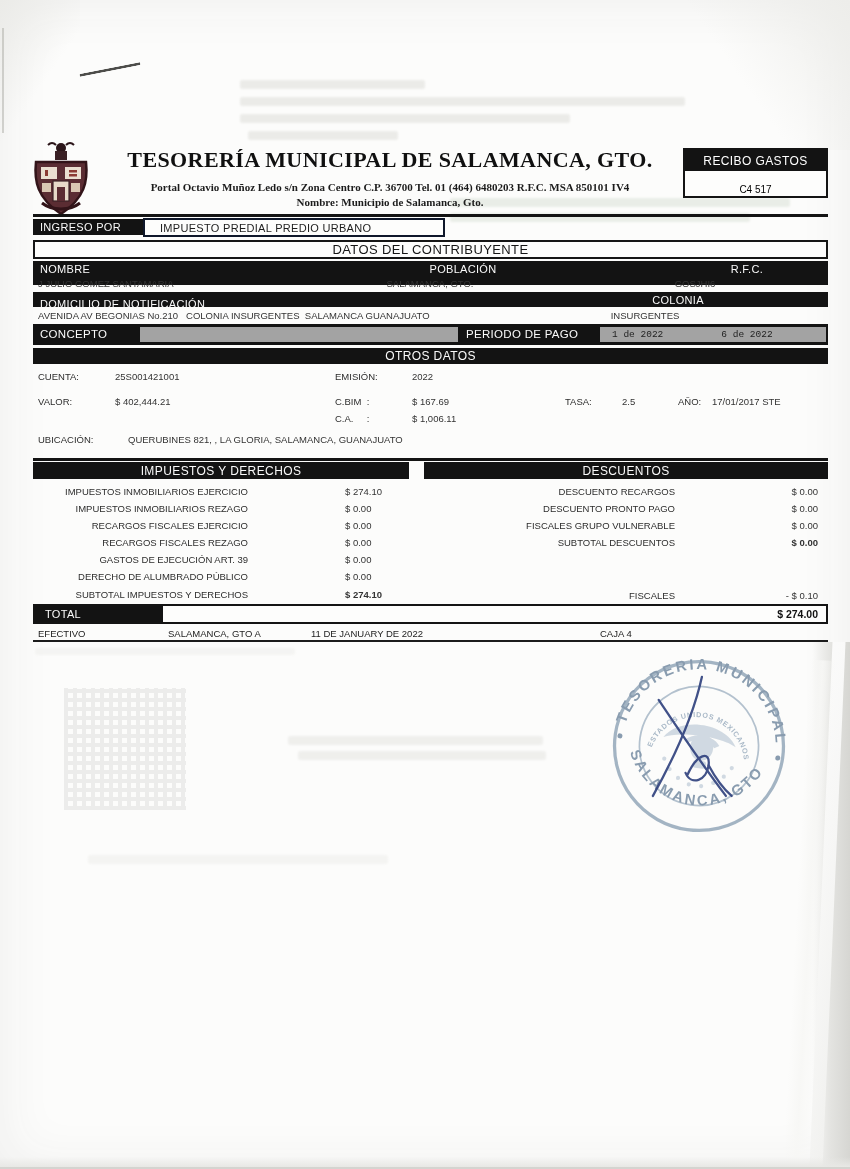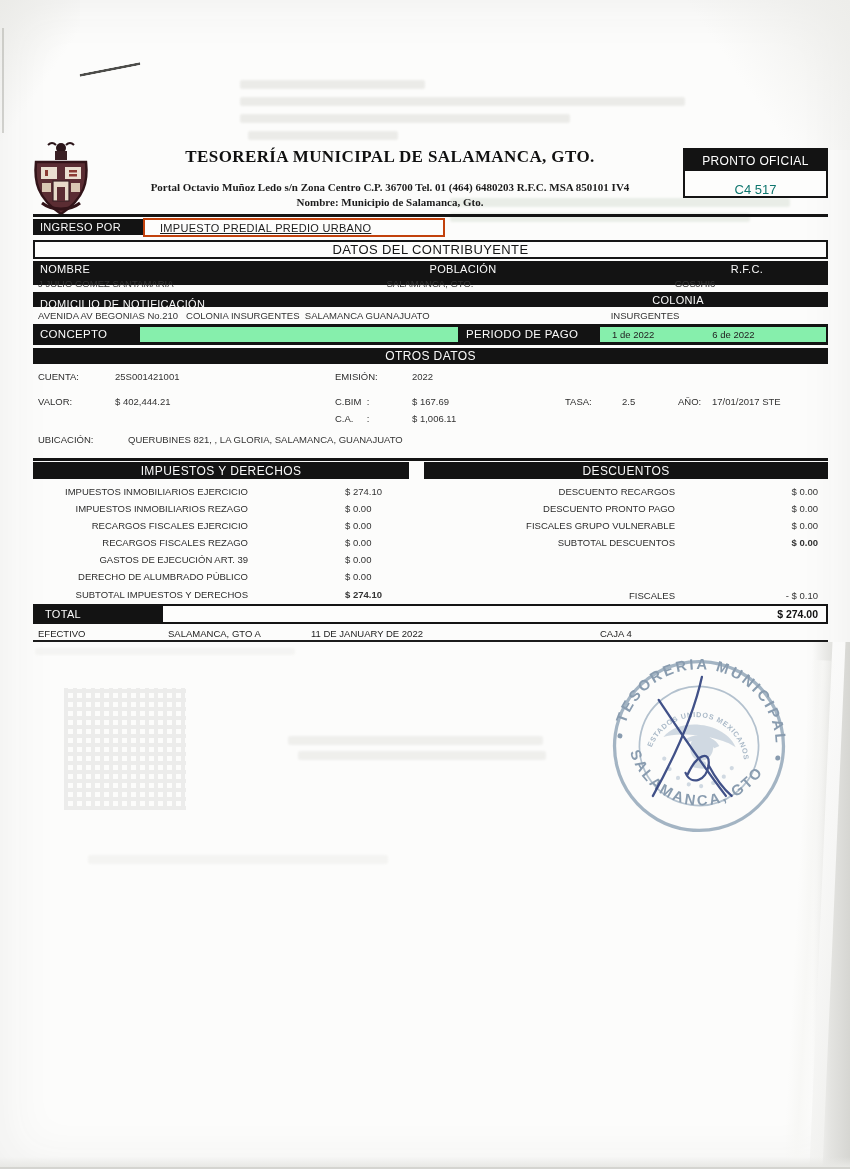--- a/index.html
+++ b/index.html
@@ -29,39 +29,39 @@
     border-top:3px solid #4c4c49; border-radius:2px; transform:rotate(-11deg); }
   .bleed { position:absolute; background:#e3e3df; height:9px; border-radius:2px; filter:blur(1.1px); opacity:.65; }
   .bleed.green { background:#e0e6dd; }
   .qr-bleed { position:absolute; left:64px; top:688px; width:122px; height:122px; opacity:.09;
     background:
       repeating-linear-gradient(0deg,#5a5a56 0 4px, transparent 4px 9px),
       repeating-linear-gradient(90deg,#5a5a56 0 4px, transparent 4px 9px); }
   
   .crest { position:absolute; left:28px; top:141px; width:66px; height:78px; }
   .hdr-title { position:absolute; left:95px; top:147px; width:590px; text-align:center;
-    font-family:"Liberation Serif", serif; font-weight:bold; font-size:17px; letter-spacing:.4px; color:#101010; }
+    font-family:"Liberation Serif", serif; font-weight:bold; font-size:22px; letter-spacing:.4px; color:#101010; }
   .hdr-addr { position:absolute; left:90px; top:181px; width:600px; text-align:center;
     font-family:"Liberation Serif", serif; font-weight:bold; font-size:11px; color:#1c1c1c; }
   .hdr-name { position:absolute; left:90px; top:196px; width:600px; text-align:center;
     font-family:"Liberation Serif", serif; font-weight:bold; font-size:11px; color:#1c1c1c; }
   .recibo-box { position:absolute; left:683px; top:148px; width:145px; height:50px;
     border:2px solid #141414; background:#fdfdfc; }
   .recibo-head { background:#131313; color:#fff; height:21px; display:flex; align-items:center;
     justify-content:center; font-size:12px; letter-spacing:.4px; }
-  .recibo-num { height:37px; display:flex; align-items:center; justify-content:center; font-size:13px; color:#0f766e; }
+  .recibo-num { height:37px; display:flex; align-items:center; justify-content:center; font-size:10px; color:#000000; }
   
   .bar { position:absolute; background:#131313; color:#fafafa; }
   .rule { position:absolute; background:#141414; }
   .lab { position:absolute; font-size:9.5px; color:#2d2d2d; white-space:pre; }
   .val { position:absolute; font-size:9.5px; color:#333; white-space:pre; }
   .bartext { font-size:11px; letter-spacing:.3px; }
   .box-titled { position:absolute; border:2px solid #161616; background:#fdfdfc; display:flex;
     align-items:center; justify-content:center; font-size:13px; letter-spacing:.4px; color:#161616; }
-  .inset { position:absolute; background:#86efac; }
+  .inset { position:absolute; background:#a3a3a3;font-family:Liberation Mono, monospace; }
   .b { font-weight:bold; }
   .rlab { text-align:right; }
   
   .stamp { position:absolute; left:603px; top:650px; width:192px; height:192px; filter:blur(.35px); }
 </style>
 </head>
 <body>
 
 <div class="page">
 
@@ -95,28 +95,28 @@
     <rect x="29" y="46" width="8" height="14" fill="#5b2d33"></rect>
     <rect x="14" y="42" width="9" height="9" fill="#d9c7b2"></rect>
     <rect x="43" y="42" width="9" height="9" fill="#d9c7b2"></rect>
     <path d="M14,62 C24,70 42,70 52,62" stroke="#321419" stroke-width="3" fill="none"></path>
   </svg>
   <div class="hdr-title">TESORERÍA MUNICIPAL DE SALAMANCA, GTO.</div>
   <div class="hdr-addr">Portal Octavio Muñoz Ledo s/n Zona Centro C.P. 36700 Tel. 01 (464) 6480203 R.F.C. MSA 850101 IV4</div>
   <div class="hdr-name">Nombre: Municipio de Salamanca, Gto.</div>
 
   <div class="recibo-box">
-    <div class="recibo-head">PRONTO OFICIAL</div>
+    <div class="recibo-head">RECIBO GASTOS</div>
     <div class="recibo-num">C4 517</div>
   </div>
 
   <div class="rule" style="left:33px; top:214px; width:795px; height:3px;"></div>
 
   <div class="bar bartext" style="left:33px; top:219px; width:110px; height:16px; display:flex; align-items:center; padding-left:7px;">INGRESO POR</div>
-  <div style="position:absolute; left:143px; top:218px; width:302px; height:19px; border:2px solid #c2410c; background:#fdfdfc; display:flex; align-items:center; padding-left:15px; font-size:11px; letter-spacing:.3px; color:#1d1d1d;text-decoration:underline;">IMPUESTO PREDIAL PREDIO URBANO</div>
+  <div style="position:absolute; left:143px; top:218px; width:302px; height:19px; border:2px solid #0f172a; background:#fdfdfc; display:flex; align-items:center; padding-left:15px; font-size:11px; letter-spacing:.3px; color:#1d1d1d;">IMPUESTO PREDIAL PREDIO URBANO</div>
 
   <div class="box-titled" style="left:33px; top:240px; width:795px; height:19px;">DATOS DEL CONTRIBUYENTE</div>
 
   <div class="bar" style="left:33px; top:261px; width:795px; height:24px;">
     <span class="bartext" style="position:absolute; left:7px; top:2px;">NOMBRE</span>
     <span class="bartext" style="position:absolute; left:340px; width:180px; text-align:center; top:2px;">POBLACIÓN</span>
     <span class="bartext" style="position:absolute; right:65px; top:2px;">R.F.C.</span>
   </div>
   <span class="val" style="left:38px; top:278px;">J JULIO GOMEZ SANTAMARIA</span>
   <span class="val" style="left:360px; top:278px; width:140px; text-align:center;">SALAMANCA, GTO.</span>

